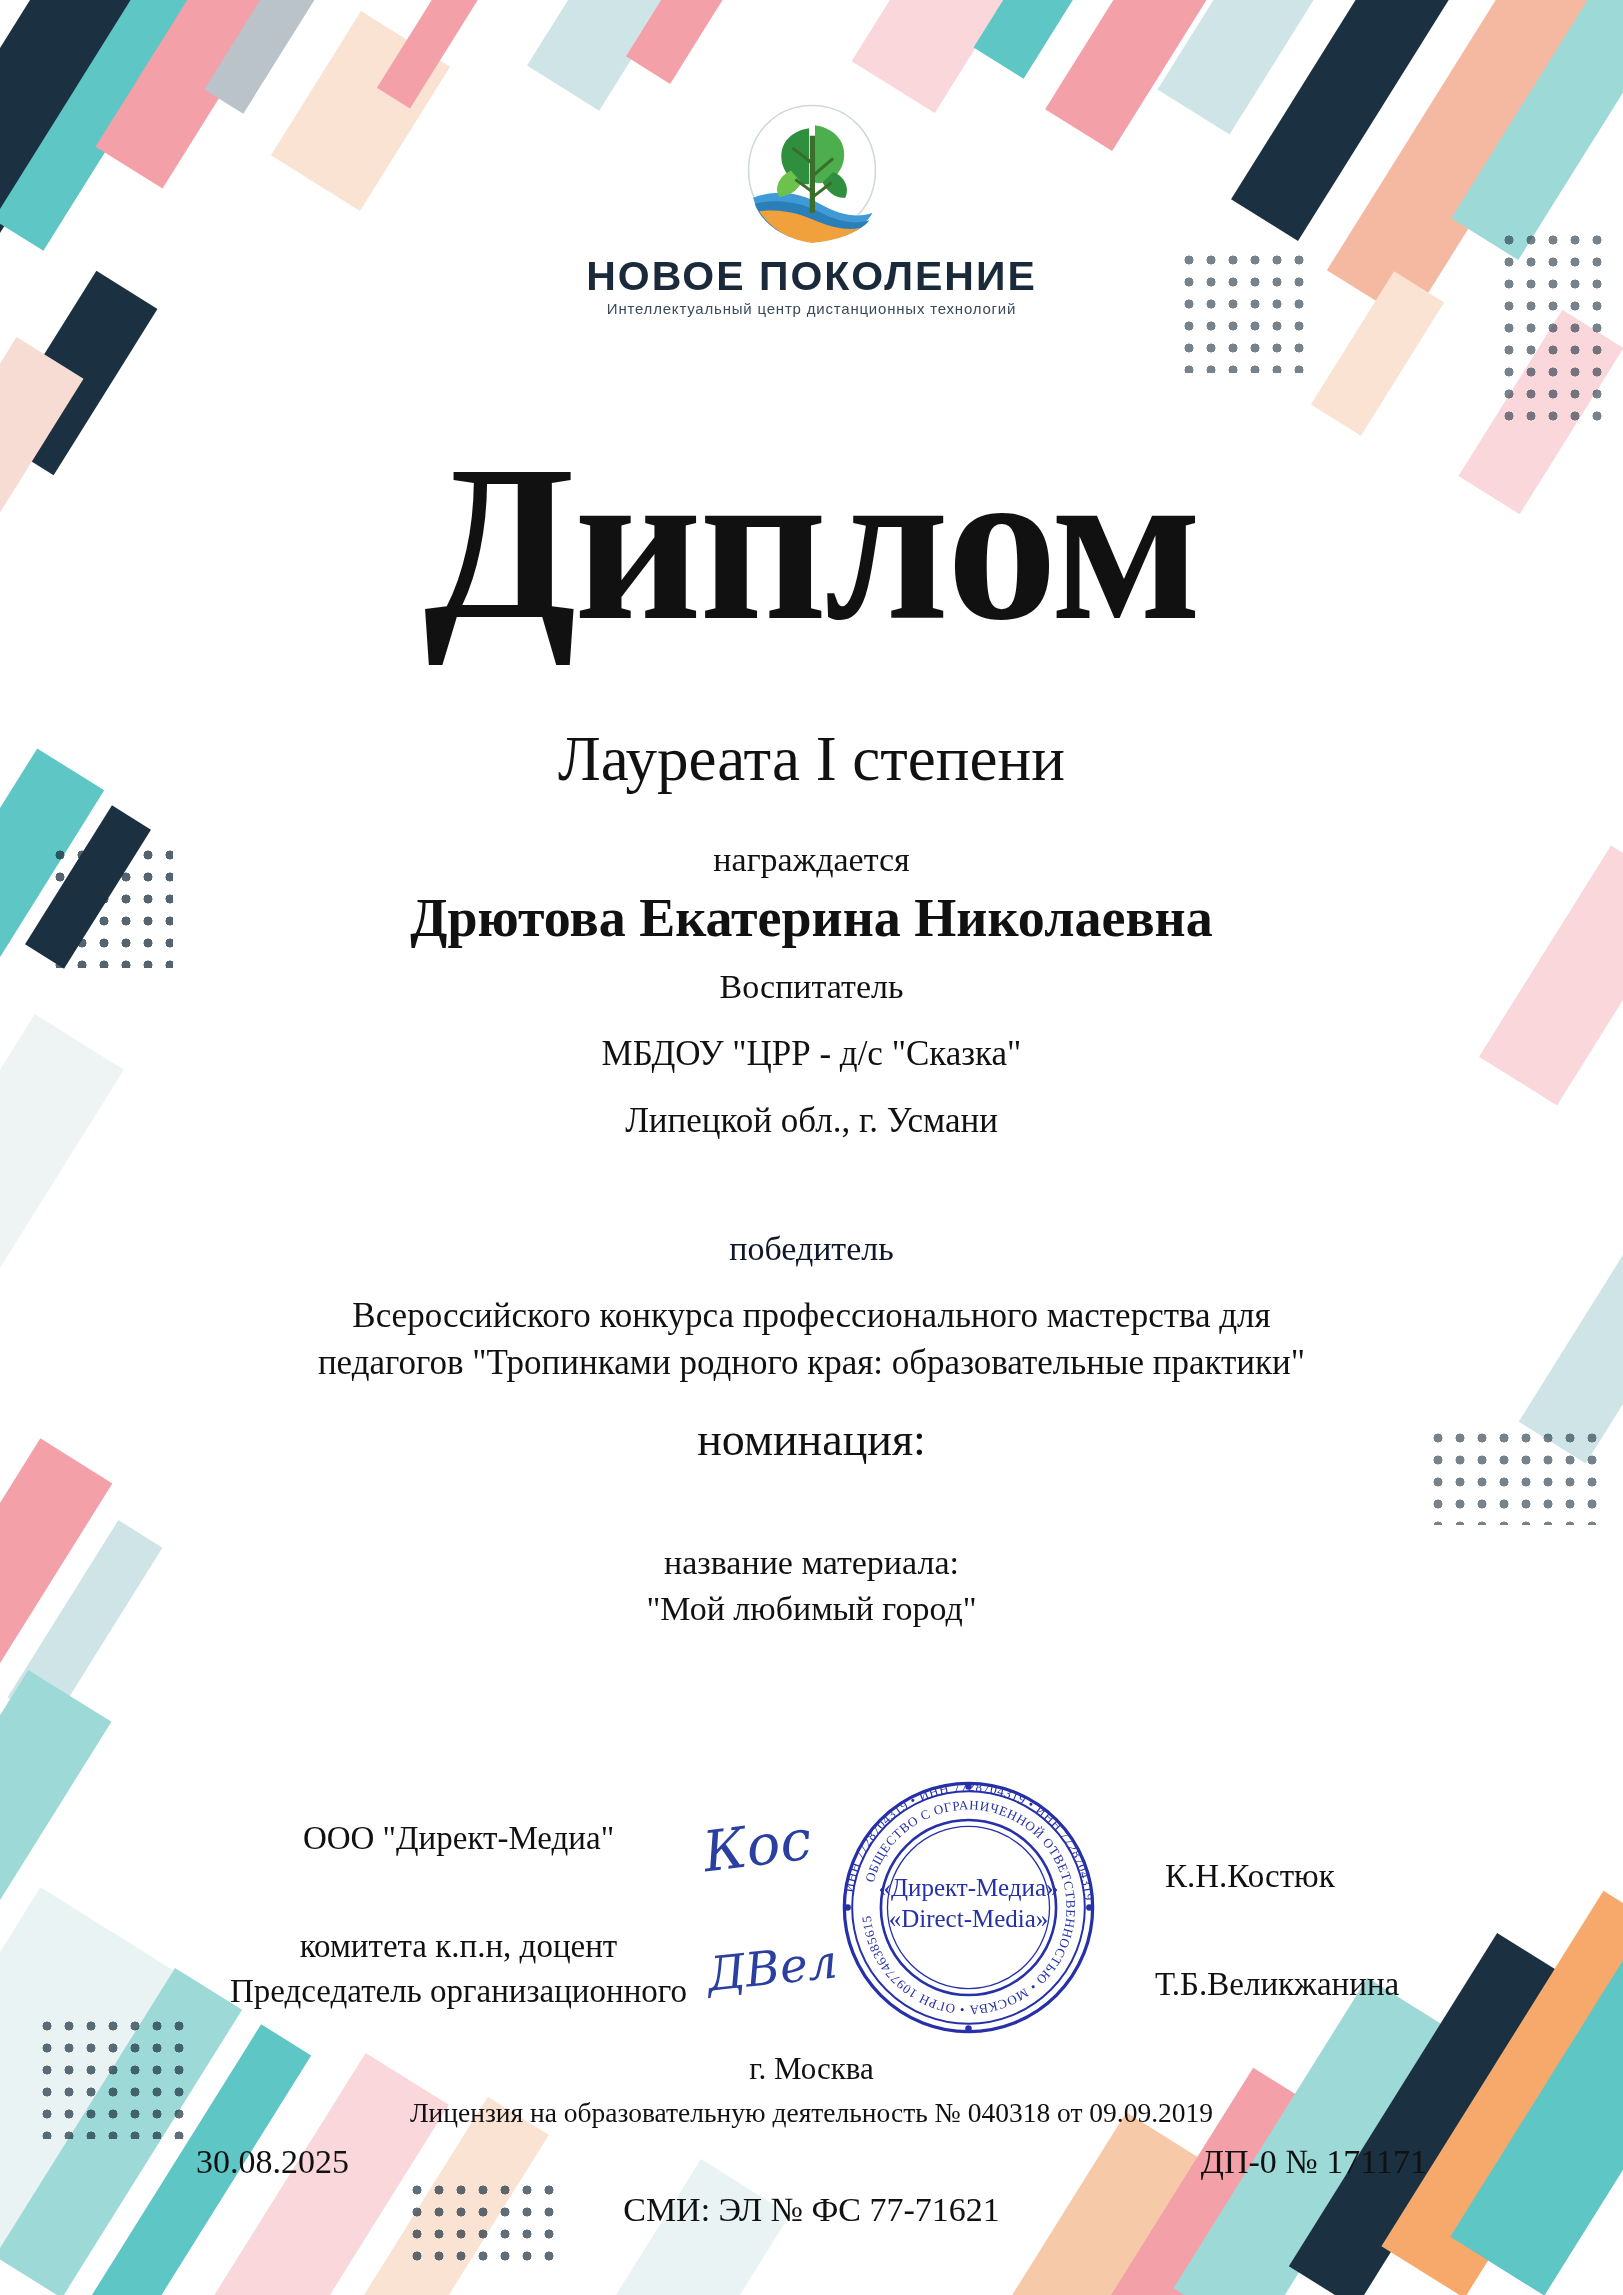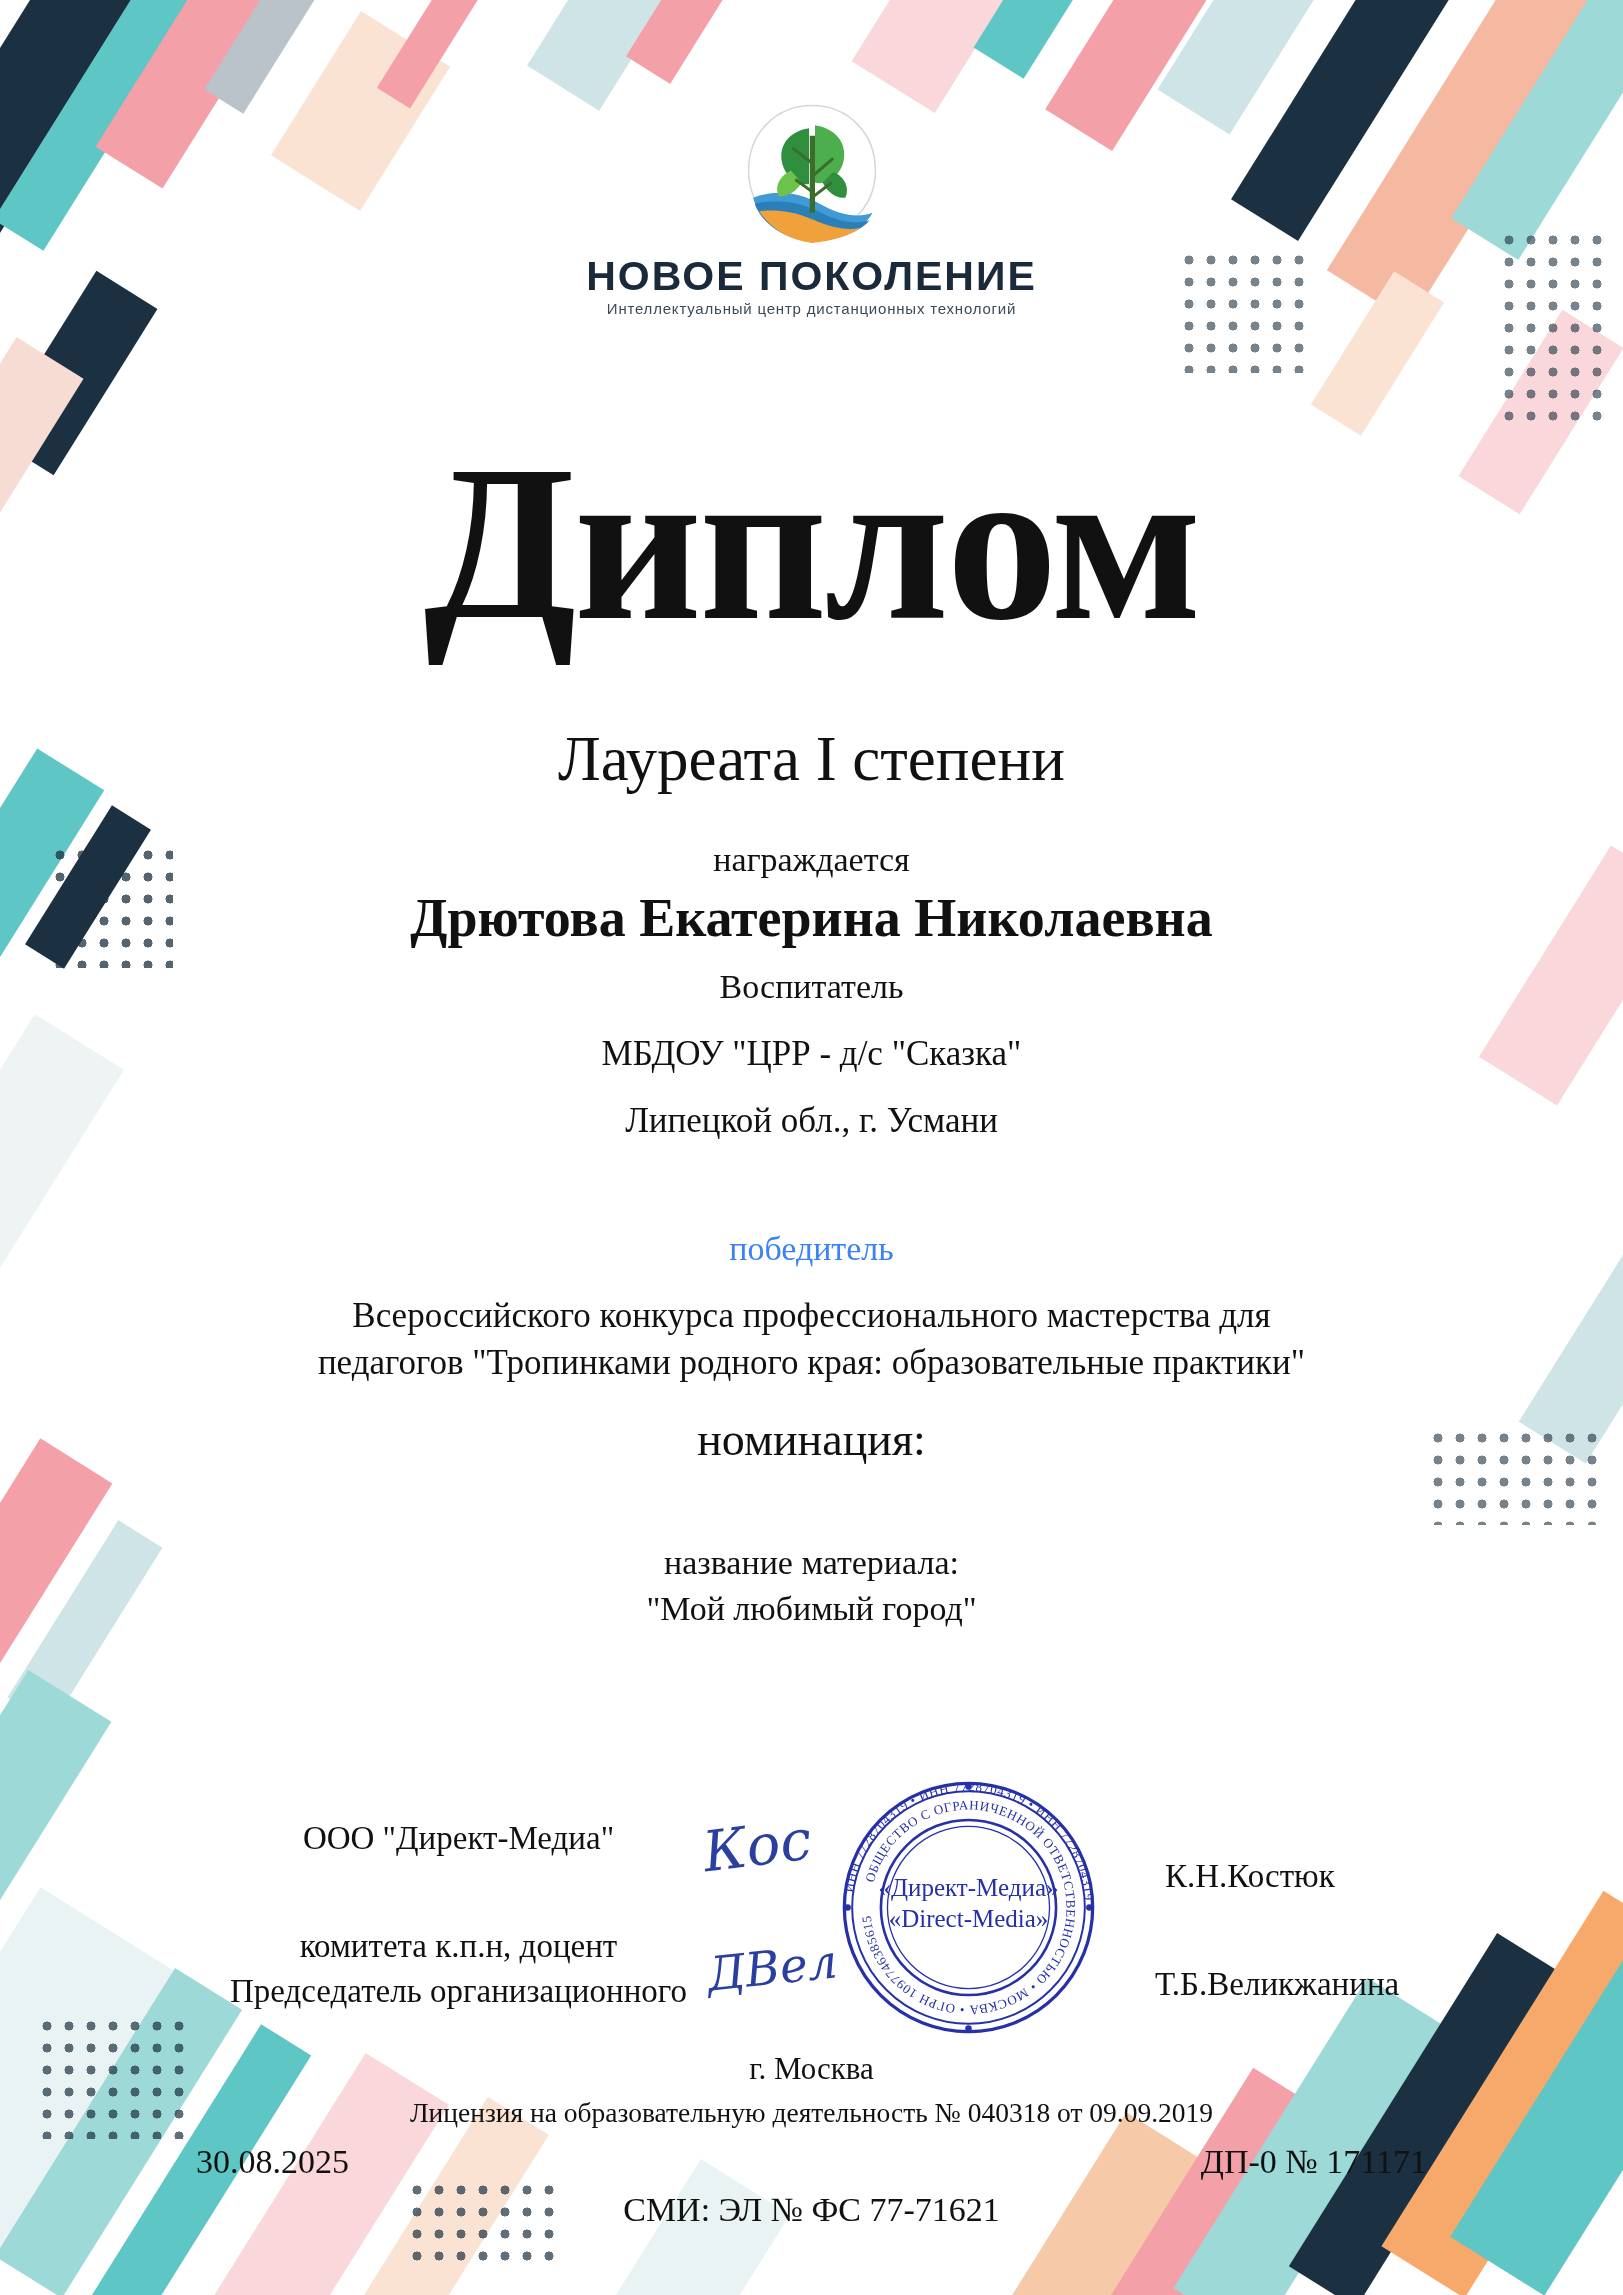--- a/index.html
+++ b/index.html
@@ -137,21 +137,21 @@
     font-size: 35px;
     color: #111;
   }
 
   .winner-label {
     position: absolute;
     left: 0;
     top: 1230px;
     width: 1623px;
     font-size: 34px;
-    color: #3b82f6;
+    color: #0f172a;
   }
   .contest {
     position: absolute;
     left: 0;
     top: 1292px;
     width: 1623px;
     font-size: 35px;
     line-height: 1.35;
     color: #111;
   }

